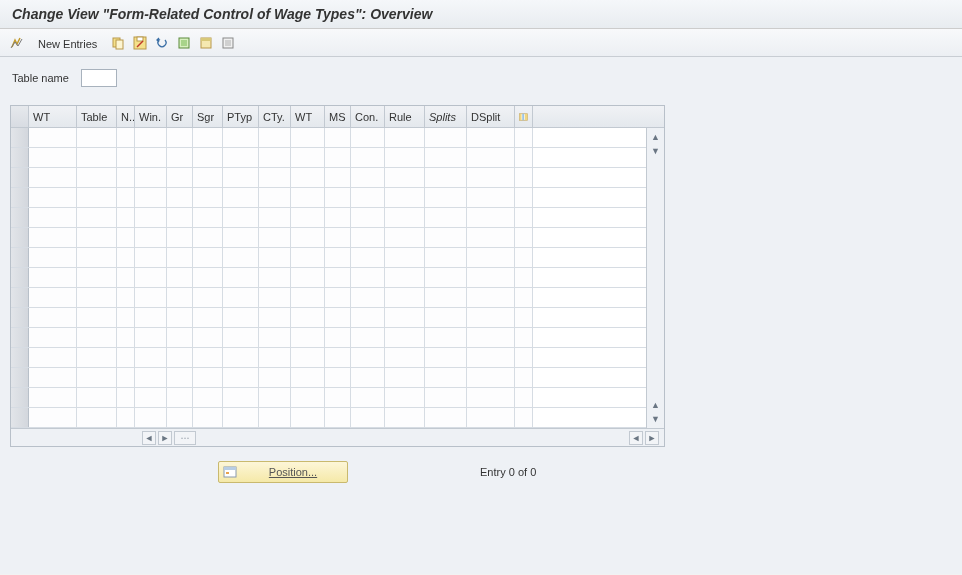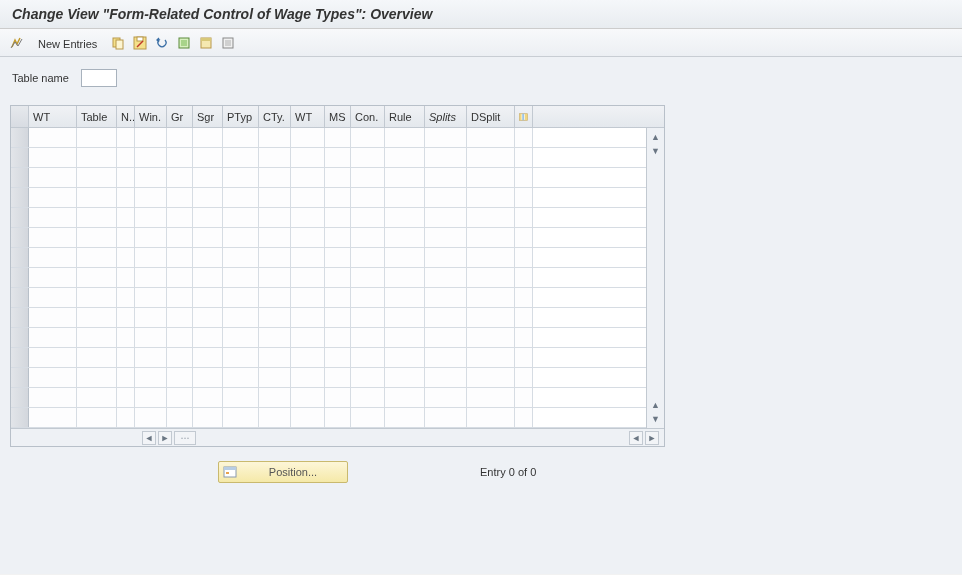--- a/index.html
+++ b/index.html
@@ -179,21 +179,21 @@
       border: 1px solid #c9b96e;
       border-radius: 2px;
       cursor: pointer;
       padding: 0 4px;
       gap: 6px;
       color: #555;
       font-size: 11px;
       justify-content: flex-start;
     }
     .position-btn .pb-icon { width:14px; height:14px; display:flex; align-items:center; justify-content:center;}
-    .position-btn .pb-text { flex:1; text-align:center; }
+    .position-btn .pb-text { flex:1; text-align:center;text-decoration:underline; }
     .entry-status { font-size: 11px; color: #333; margin-left: 108px;}
     .cfg-icon svg { display:block; }
   </style>
 </head>
 <body>
 
 <div class="title-bar">Change View "Form-Related Control of Wage Types": Overview</div>
 
 <div class="toolbar">
   <span class="toolbar-icon">

